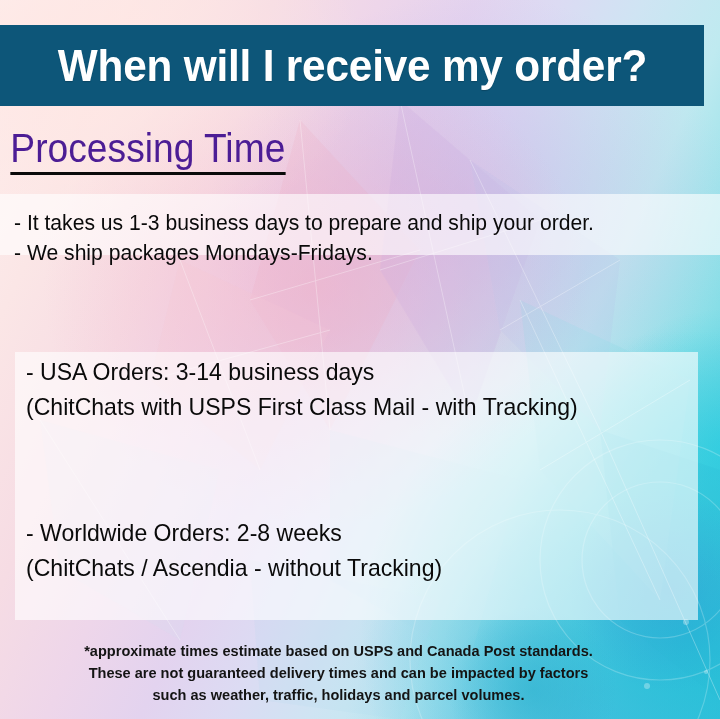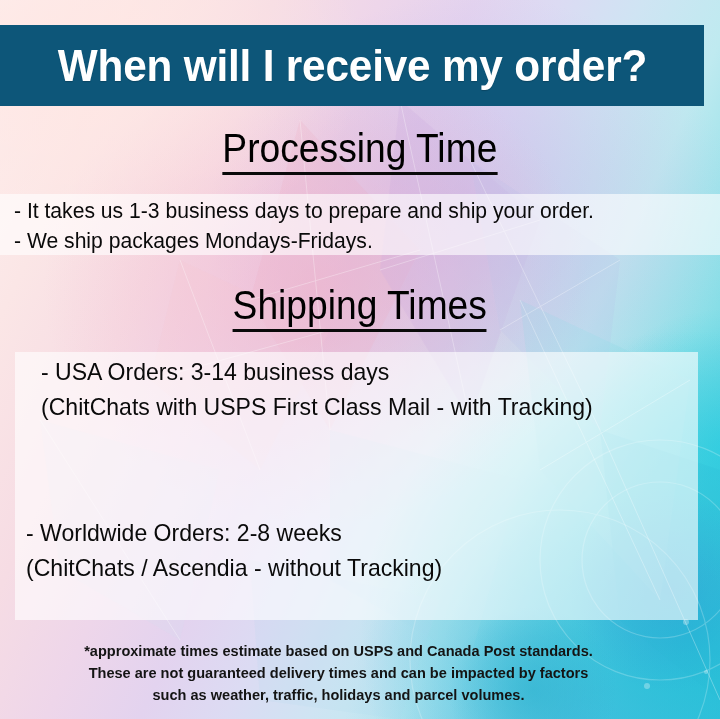--- a/index.html
+++ b/index.html
@@ -75,22 +75,22 @@
     letter-spacing: -0.2px;
     white-space: nowrap;
     transform: scaleX(0.94);
     text-shadow: 0 1px 1px rgba(0,0,0,0.18);
   }
 
   
   .section-heading {
     position: absolute;
     width: 720px;
-    text-align: center;
-    color: #000000;
+    text-align: left;
+    color: #4c1d95;
     font-size: 40px;
     font-weight: normal;
     white-space: nowrap;
   }
   .section-heading .u {
     border-bottom: 3px solid #0a0a0a;
     padding-bottom: 1px;
     display: inline-block;
     transform: scaleX(0.93);
   }
@@ -112,42 +112,42 @@
     left: 15px;
     top: 352px;
     width: 683px;
     height: 268px;
   }
 
   
   .proc-lines {
     position: absolute;
     left: 14px;
-    top: 196px;
+    top: 208px;
     width: 700px;
     color: #0a0a0a;
     font-size: 22px;
     line-height: 30px;
     white-space: nowrap;
   }
   .proc-lines div { transform: scaleX(0.96); transform-origin: left center; }
 
   
   .ship-block {
     position: absolute;
     left: 26px;
     width: 680px;
     color: #0a0a0a;
     font-size: 24px;
     line-height: 35px;
     white-space: nowrap;
   }
   .ship-block .l1 { transform: scaleX(0.96); transform-origin: left center; }
   .ship-block .l2 { transform: scaleX(0.96); transform-origin: left center; }
-  #ship-usa       { top: 354px; margin-left: 15px; }
+  #ship-usa       { top: 354px; }
   #ship-canada    { top: 452px; left: 21px; }
   #ship-worldwide { top: 515px; }
 
   
   .footnote {
     position: absolute;
     left: 0;
     top: 640px;
     width: 677px;
     text-align: center;
@@ -206,23 +206,20 @@
     <span class="u">Processing Time</span>
   </div>
 
   <div class="panel" id="panel-processing"></div>
 
   <div class="proc-lines">
     <div>- It takes us 1-3 business days to prepare and ship your order.</div>
     <div>- We ship packages Mondays-Fridays.</div>
   </div>
 
-  <div class="section-heading" id="heading-shipping">
-    <span class="u">Shipping Times</span>
-  </div>
 
   <div class="panel" id="panel-shipping"></div>
 
   <div class="ship-block" id="ship-usa">
     <div class="l1">- USA Orders: 3-14 business days</div>
     <div class="l2"> (ChitChats with USPS First Class Mail - with Tracking)</div>
   </div>
 
 
   <div class="ship-block" id="ship-worldwide">

